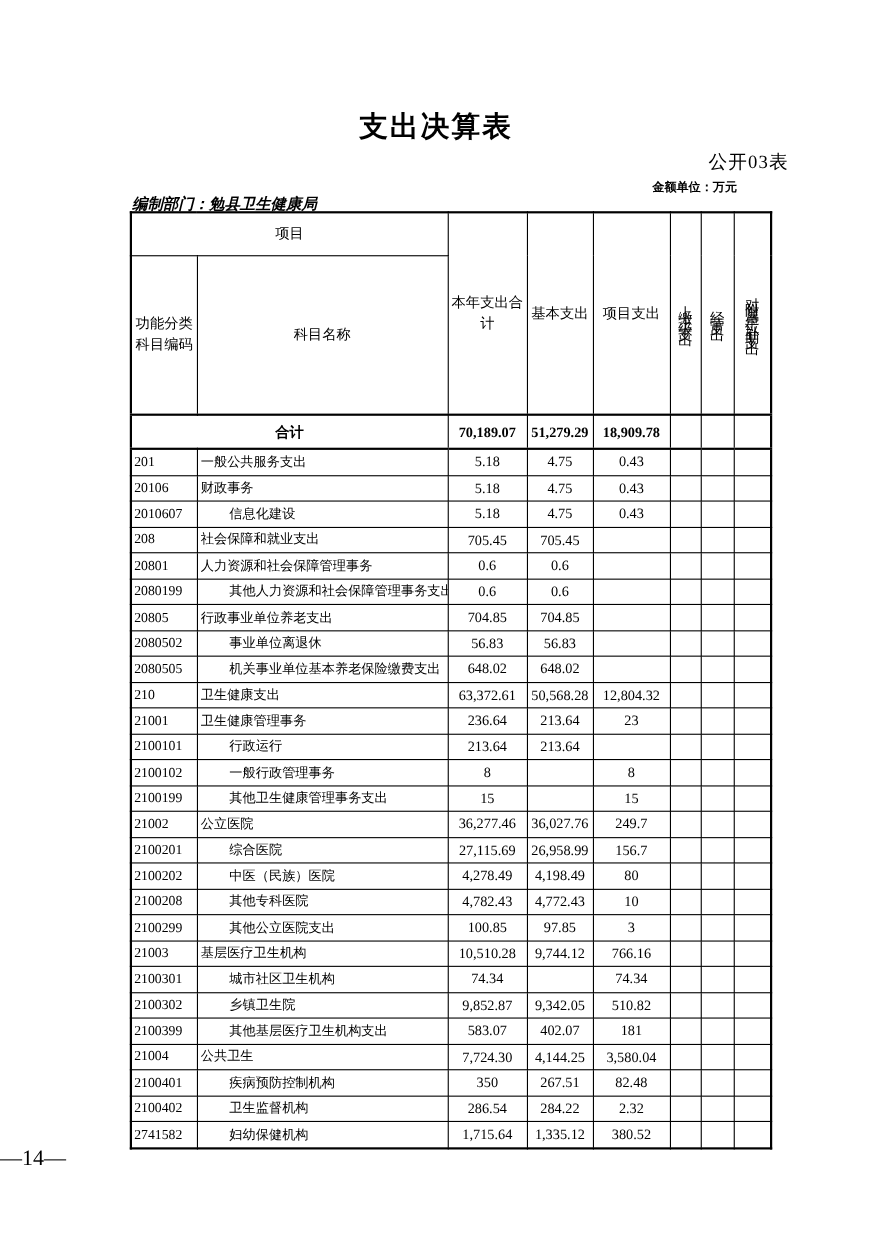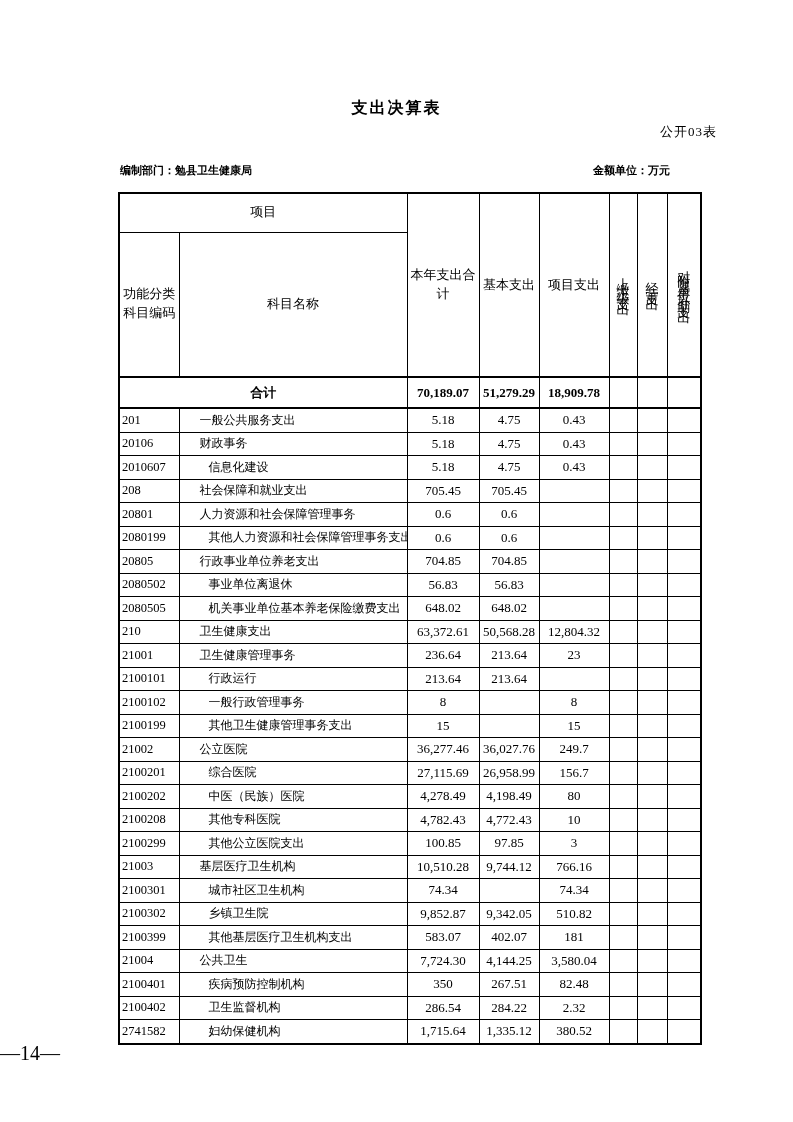--- a/index.html
+++ b/index.html
@@ -7,30 +7,30 @@
     width: 793px; height: 1122px;
     background: #ffffff;
     position: relative;
     color: #000;
     font-family: "Liberation Serif", "DejaVu Serif", serif;
   }
   .page-title {
     position: absolute; top: 98px; left: 0; width: 793px;
     text-align: center;
     font-family: "DejaVu Sans", "Liberation Sans", sans-serif;
-    font-weight: bold; font-size: 16px; letter-spacing: 2px;
+    font-weight: bold; font-size: 26px; letter-spacing: 2px;
   }
   .form-label {
-    position: absolute; top: 123px; right: 76px;
-    font-size: 13px; letter-spacing: 1px;
+    position: absolute; top: 136px; right: 76px;
+    font-size: 17px; letter-spacing: 1px;
   }
   .prepared-by {
-    position: absolute; top: 163px; left: 120px;
+    position: absolute; top: 177px; left: 120px;
     font-family: "DejaVu Sans", "Liberation Sans", sans-serif;
-    font-weight: bold; font-size: 11px;
+    font-weight: bold; font-size: 14px; font-style: italic;
   }
   .unit-label {
     position: absolute; top: 163px; right: 123px;
     font-family: "DejaVu Sans", "Liberation Sans", sans-serif;
     font-weight: bold; font-size: 11px;
   }
   table.grid {
     position: absolute; left: 118px; top: 192px;
     width: 582px;
     border-collapse: collapse;
@@ -54,21 +54,21 @@
   .vert span {
     writing-mode: vertical-rl;
     text-orientation: upright;
     display: inline-block;
     letter-spacing: 5px;
     line-height: 1;
     font-size: 13px;
   }
   tbody td { height: 22.5px; font-size: 13px; vertical-align: middle; }
   td.code { text-align: left; padding-left: 2px; font-size: 12.5px; }
-  td.name { text-align: left; padding-left: 20px; font-size: 12px; white-space: nowrap; }
+  td.name { text-align: left; padding-left: 3px; font-size: 12px; white-space: nowrap; }
   td.name.indent { padding-left: 29px; }
   td.num  { text-align: center; }
   tr.total-row td { height: 29px; border-bottom: 2px solid #000; font-weight: bold; }
   td.total-name { text-align: center; font-size: 13px; white-space: nowrap; padding-left: 0; }
   .page-num {
     position: absolute; top: 1042px; left: 0; width: 674px;
     text-align: left; font-size: 20px;
   }
 </style>
 </head>

